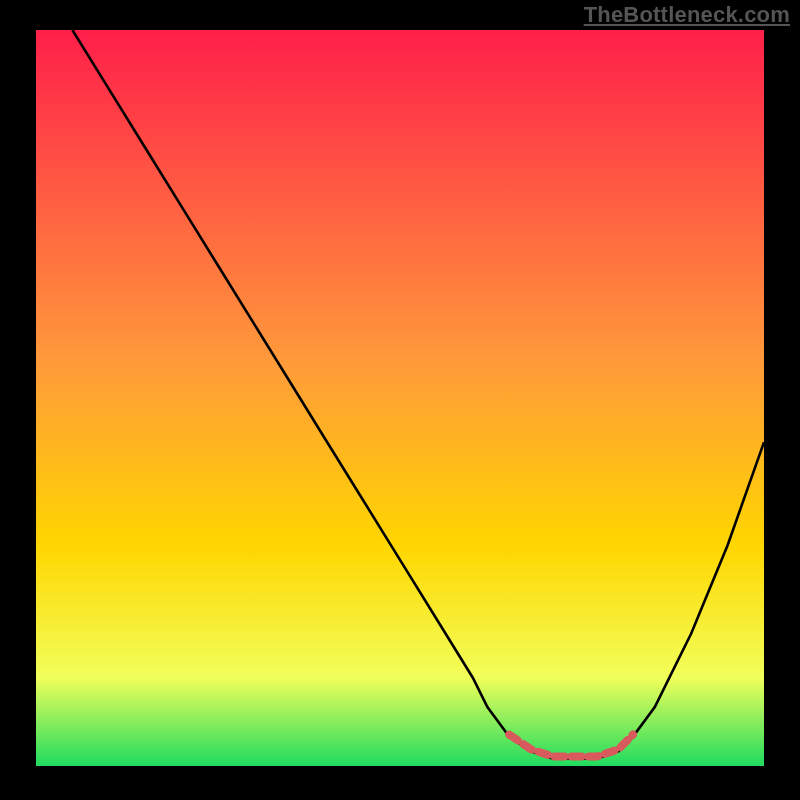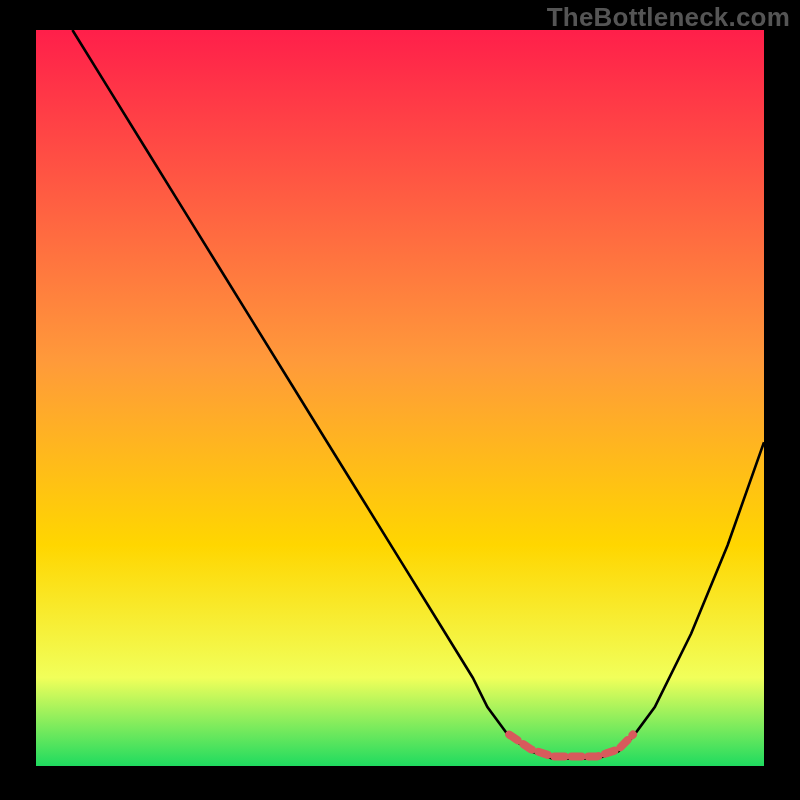--- a/index.html
+++ b/index.html
@@ -12,24 +12,25 @@
     width: 800px;
     height: 800px;
     position: relative;
     background: #000;
   }
   .watermark {
     position: absolute;
     top: 2px;
     right: 10px;
     color: #555;
-    font-size: 26px;
+    font-size: 22px;
     font-weight: 600;
     letter-spacing: 0.2px;
     z-index: 5;
+    text-decoration: underline;
   }
   svg {
     display: block;
   }
 </style>
 </head>
 <body>
 
 <div class="frame">
   <div class="watermark">TheBottleneck.com</div>

